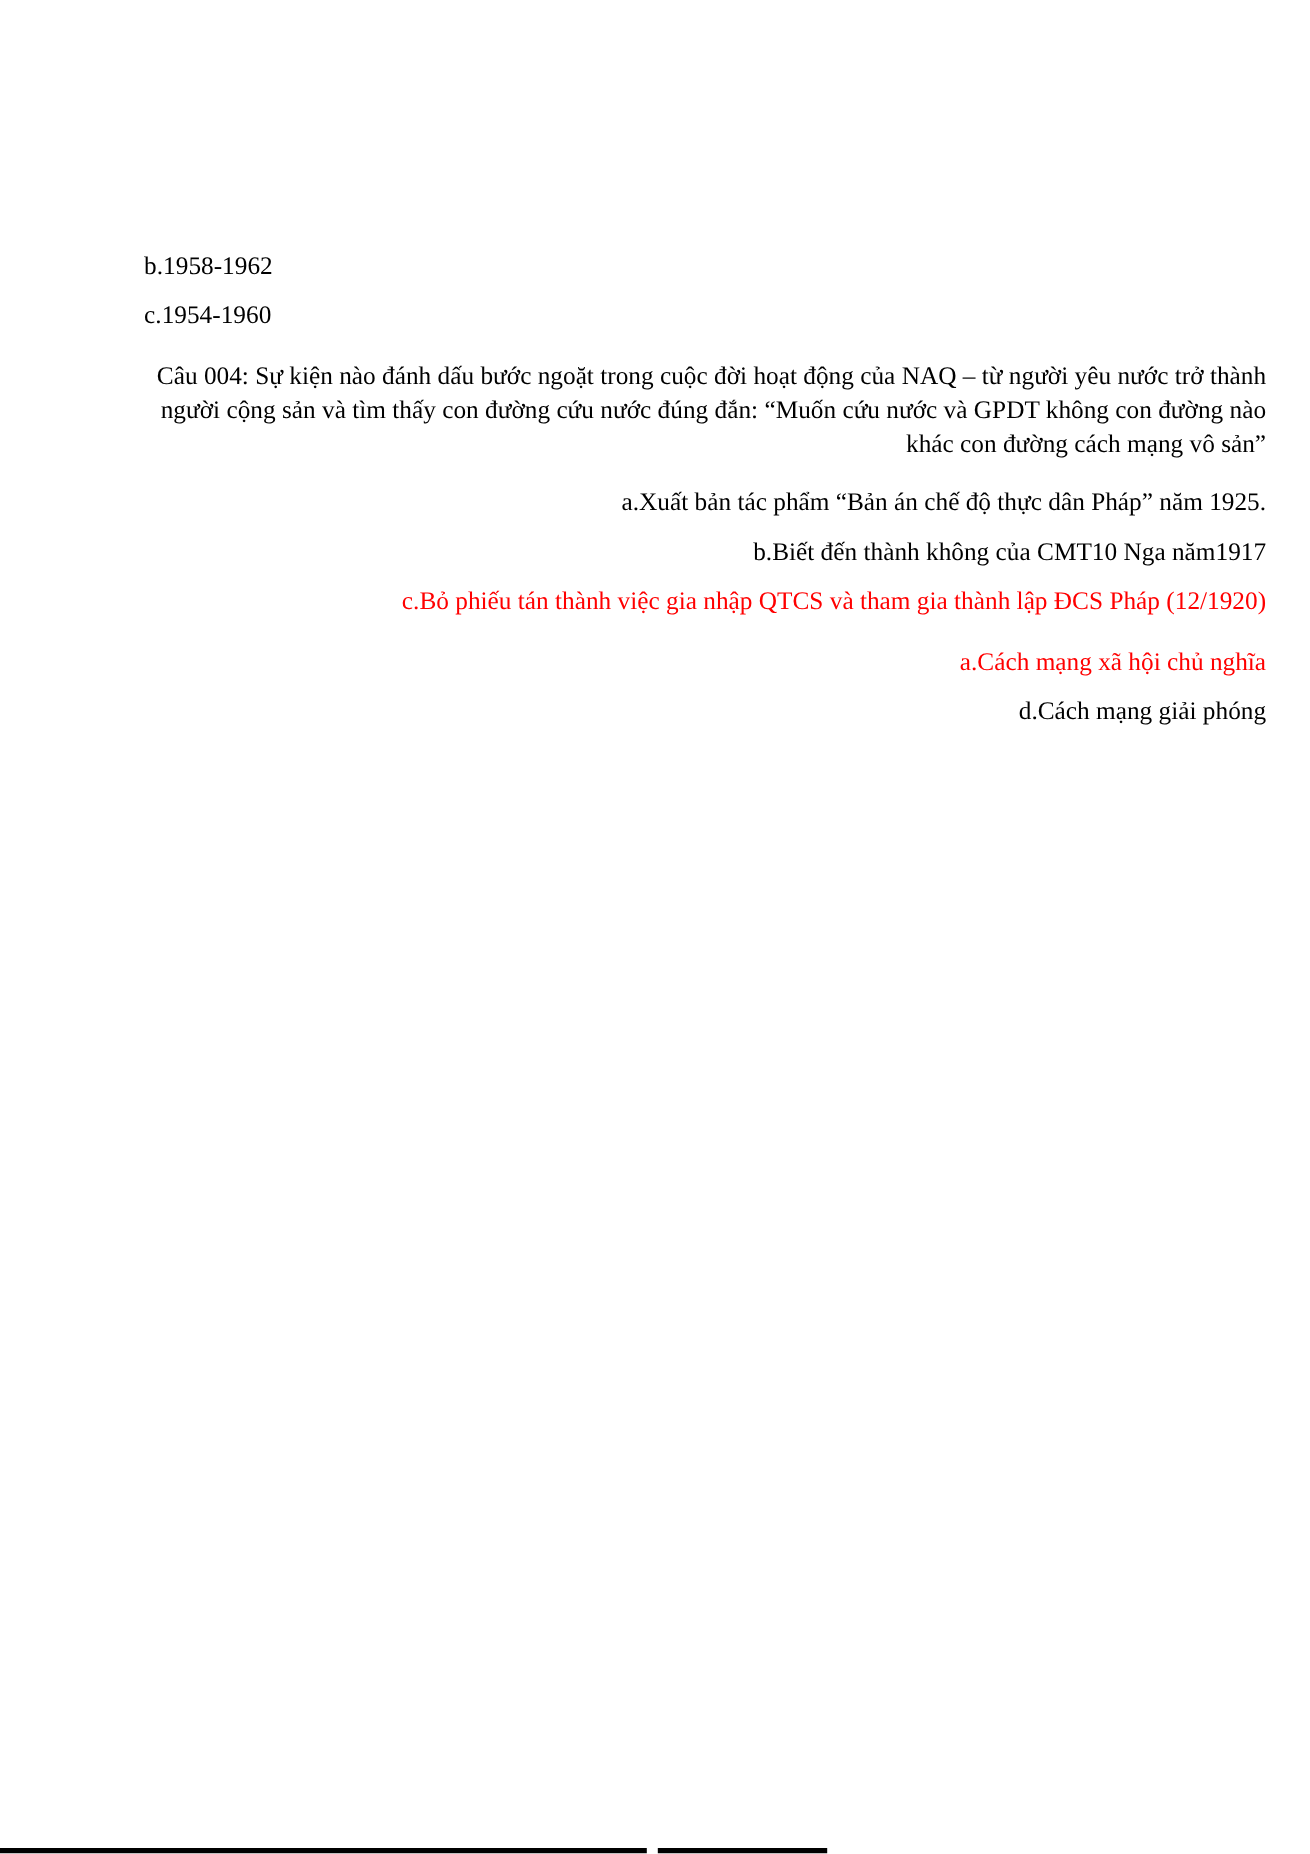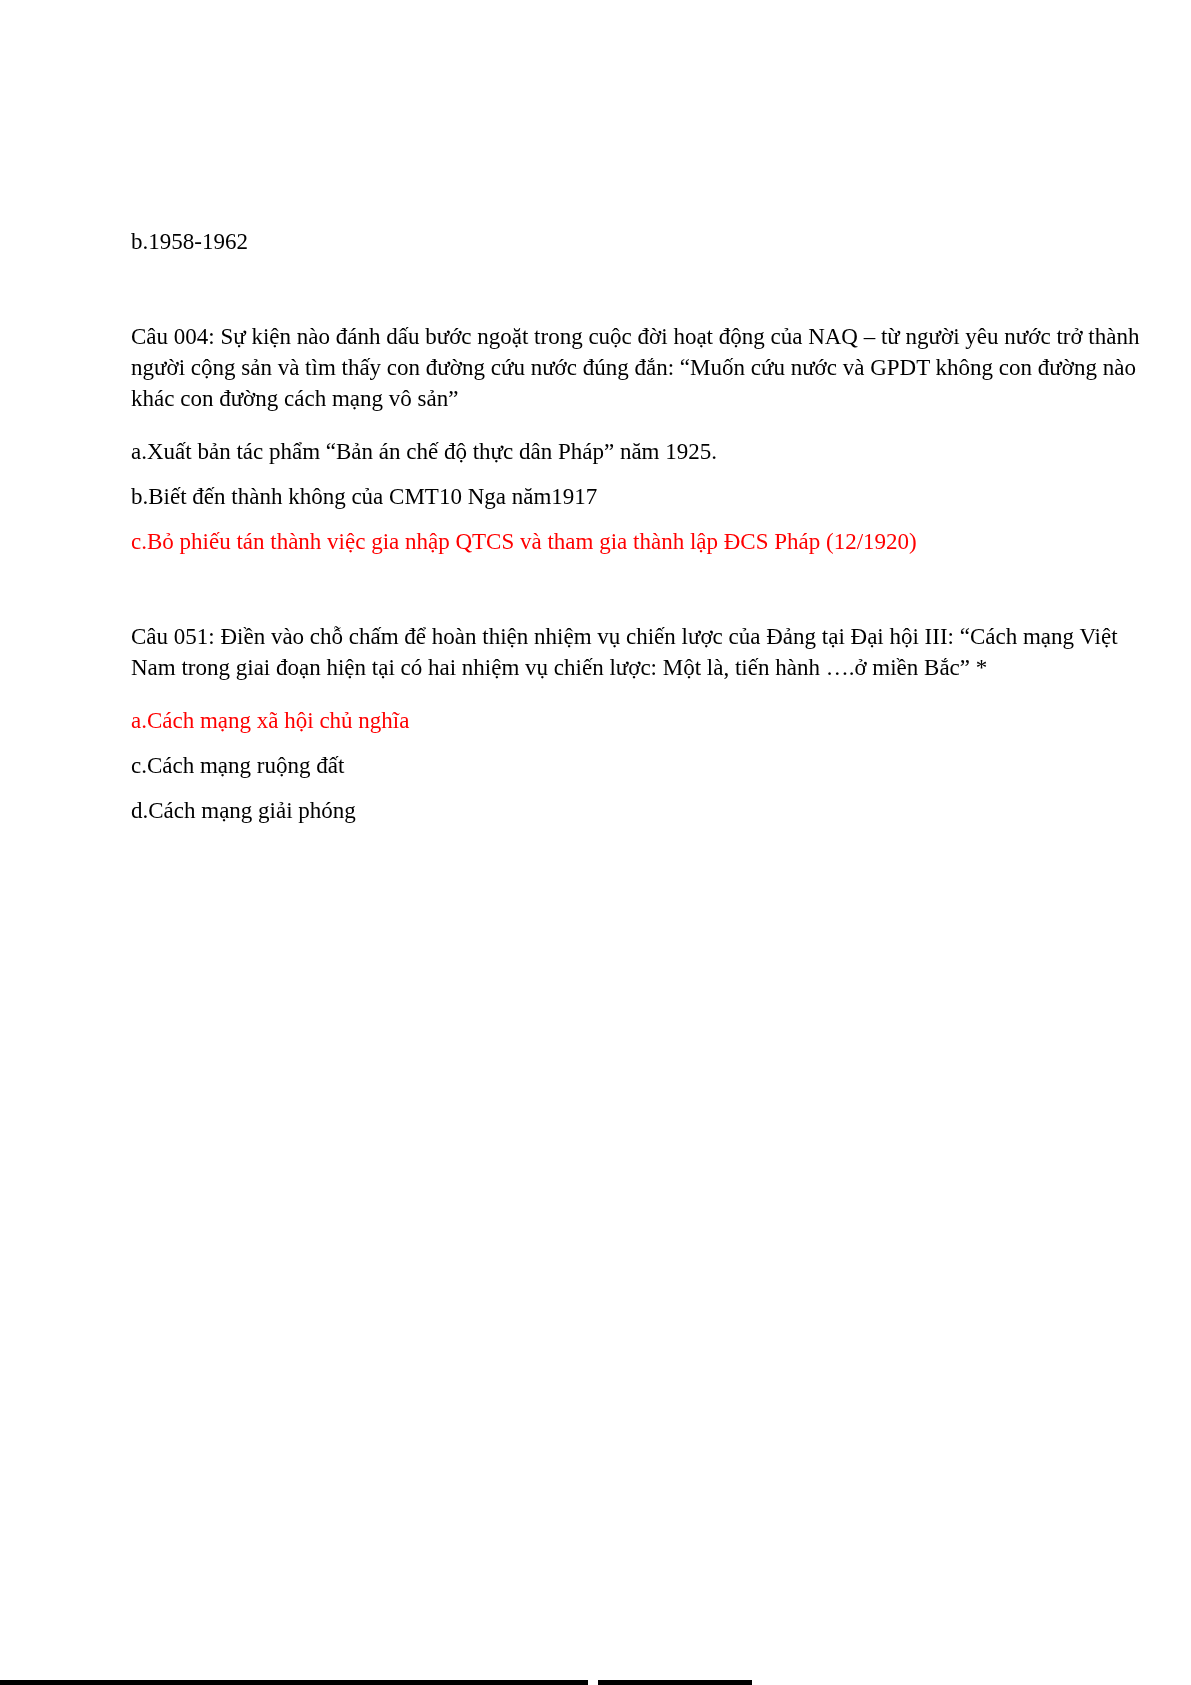--- a/index.html
+++ b/index.html
@@ -20,21 +20,22 @@
     width: 1191px;
     height: 1495px;
     padding: 226px 40px 0 131px;
     font-size: 23px;
     line-height: 31px;
   }
   .para {
     margin: 0 0 14px 0;
   }
   .question-block {
-    margin-top: 64px;
+    margin-top: 24px;
+    text-align: right;
   }
   .question-text {
     margin: 0 0 22px 0;
   }
   .opt {
     margin: 0 0 14px 0;
   }
   .correct {
     color: var(--accent-red, #ff0000);
   }
@@ -46,31 +47,30 @@
   }
   .bottom-artifact.seg-a { left: 0; width: 588px; }
   .bottom-artifact.seg-b { left: 598px; width: 154px; }
 </style>
 </head>
 <body style="background: rgb(255, 255, 255); color: rgb(0, 0, 0);">
 
 <main class="page">
   <section>
       <p class="opt para">b.1958-1962</p>
+      <p class="opt para">c.1954-1960</p>
     </section>
   <section>
       <div class="question-block">
         <p class="question-text">Câu 004: Sự kiện nào đánh dấu bước ngoặt trong cuộc đời hoạt động của NAQ – từ người yêu nước trở thành người cộng sản và tìm thấy con đường cứu nước đúng đắn: “Muốn cứu nước và GPDT không con đường nào khác con đường cách mạng vô sản”</p>
         <p class="opt para">a.Xuất bản tác phẩm “Bản án chế độ thực dân Pháp” năm 1925.</p>
         <p class="opt para">b.Biết đến thành không của CMT10 Nga năm1917</p>
         <p class="opt para correct">c.Bỏ phiếu tán thành việc gia nhập QTCS và tham gia thành lập ĐCS Pháp (12/1920)</p>
       </div>
       <div class="question-block">
-        <p class="question-text">Câu 051: Điền vào chỗ chấm để hoàn thiện nhiệm vụ chiến lược của Đảng tại Đại hội III: “Cách mạng Việt Nam trong giai đoạn hiện tại có hai nhiệm vụ chiến lược: Một là, tiến hành ….ở miền Bắc” *</p>
         <p class="opt para correct">a.Cách mạng xã hội chủ nghĩa</p>
-        <p class="opt para">c.Cách mạng ruộng đất</p>
         <p class="opt para">d.Cách mạng giải phóng</p>
       </div>
     </section>
 </main>
 
 <div class="bottom-artifact seg-a"></div>
 <div class="bottom-artifact seg-b"></div>
 
 </body></html>

